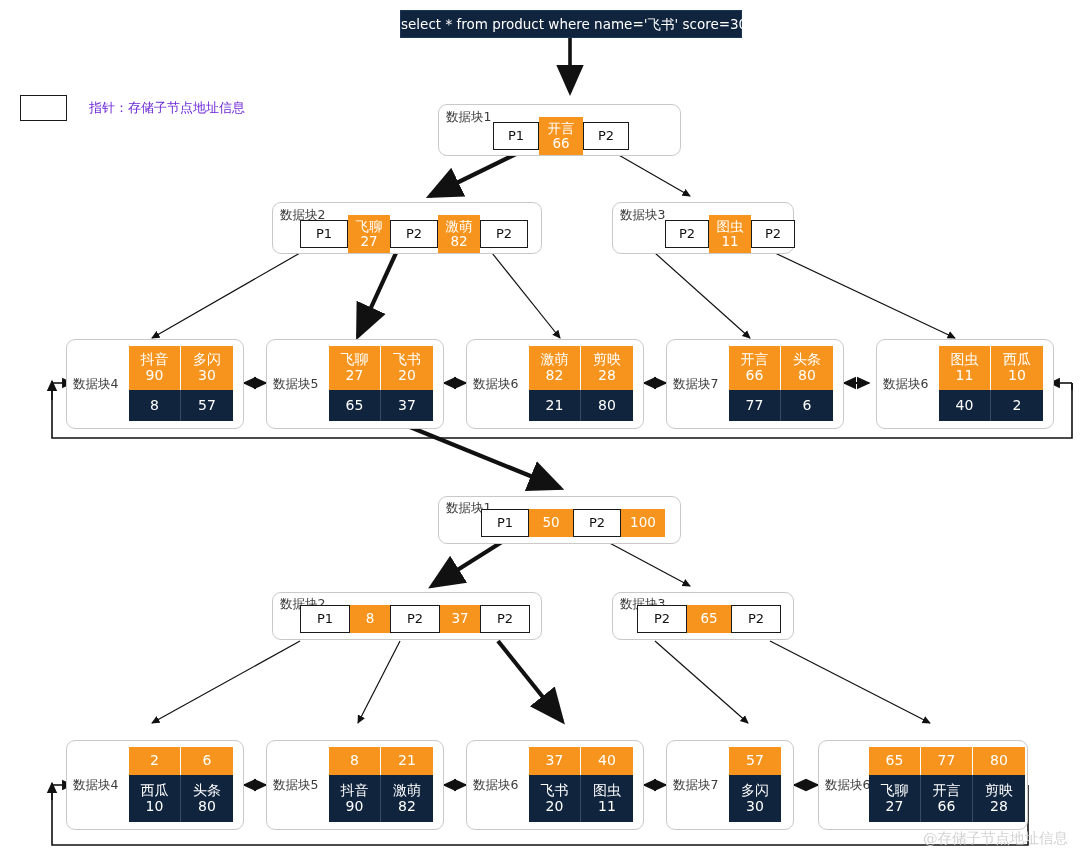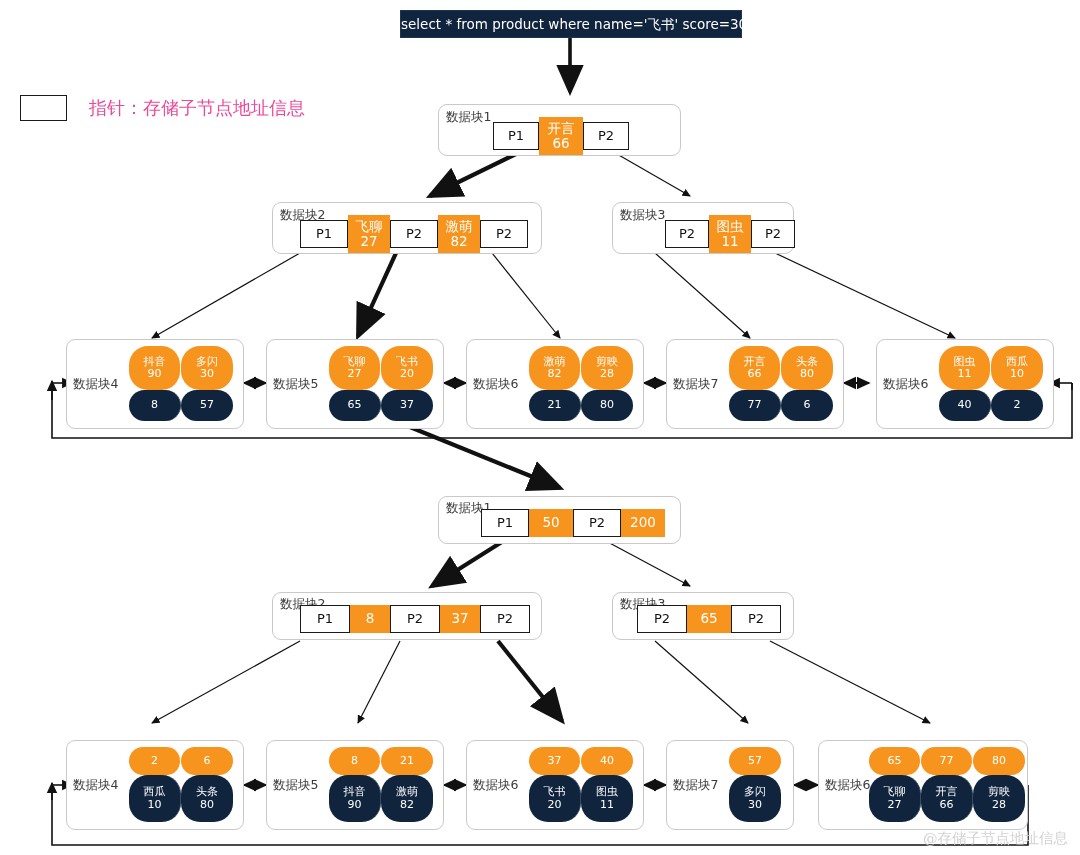--- a/index.html
+++ b/index.html
@@ -23,21 +23,21 @@
   .legend{position:absolute;left:20px;top:92px;}
   .legend-row{display:flex;align-items:center;height:32px;margin-bottom:11px;}
   .legend-swatch{
     width:47px;height:26px;box-sizing:border-box;margin-right:22px;
     display:flex;align-items:center;justify-content:center;
     font-size:12.5px;
   }
   .sw-pointer{background:#ffffff;border:1.6px solid #1a1a1a;}
   .sw-index{background:#f7941d;border:none;}
   .sw-data{background:#10243e;color:#ffffff;border:none;}
-  .legend-label{font-size:18px;color:#ec4899;white-space:nowrap;}
+  .legend-label{font-size:13px;color:#6d28d9;white-space:nowrap;}
 
   
   .node{
     position:absolute;box-sizing:border-box;
     background:#ffffff;border:1.3px solid #c9c9c9;border-radius:9px;
   }
   .node-title{
     position:absolute;font-size:12.5px;color:#3a3a3a;white-space:nowrap;
   }
 
@@ -52,21 +52,21 @@
   .cell.idx{background:#f7941d;color:#ffffff;border:none;}
   .cell.idx .c1{font-size:13.5px;}
   .cell.idx .c2{font-size:13.5px;}
 
   
   .leaf-table{position:absolute;display:flex;flex-direction:column;}
   .leaf-row{display:flex;}
   .leaf-cell{
     box-sizing:border-box;display:flex;flex-direction:column;
     align-items:center;justify-content:center;
-    font-size:11px;line-height:1.12;color:#ffffff;white-space:nowrap;border-radius:19px;
+    font-size:14px;line-height:1.12;color:#ffffff;white-space:nowrap;
   }
   .leaf-cell.idx{background:#f7941d;border-right:1px solid #ffffff;}
   .leaf-cell.dat{background:#10243e;border-right:1px solid #3a4a62;}
   .leaf-row .leaf-cell:last-child{border-right:none;}
 
   .watermark{
     position:absolute;right:12px;bottom:7px;
     font-size:14.5px;color:#d2d2d2;white-space:nowrap;
     font-family:"DejaVu Serif","Liberation Serif",serif;
   }
@@ -377,21 +377,21 @@
       <div class="cell ptr" style="width: 48px; height: 28px; align-self: center;">
         <span class="c1">P1</span>
       </div>
       <div class="cell idx" style="width: 44px;">
         <span class="c1">50</span>
       </div>
       <div class="cell ptr" style="width: 48px; height: 28px; align-self: center;">
         <span class="c1">P2</span>
       </div>
       <div class="cell idx" style="width: 44px;">
-        <span class="c1">200</span>
+        <span class="c1">100</span>
       </div>
     </div>
 </div>
 
 <div class="node" style="left:272px;top:592px;width:270px;height:48px;">
   <div class="node-title" style="left:7px;top:3px;">数据块2</div>
   <div class="cells" style="left:27px;top:12px;height:28px;">
       <div class="cell ptr" style="width: 50px; height: 28px; align-self: center;">
         <span class="c1">P1</span>
       </div>

